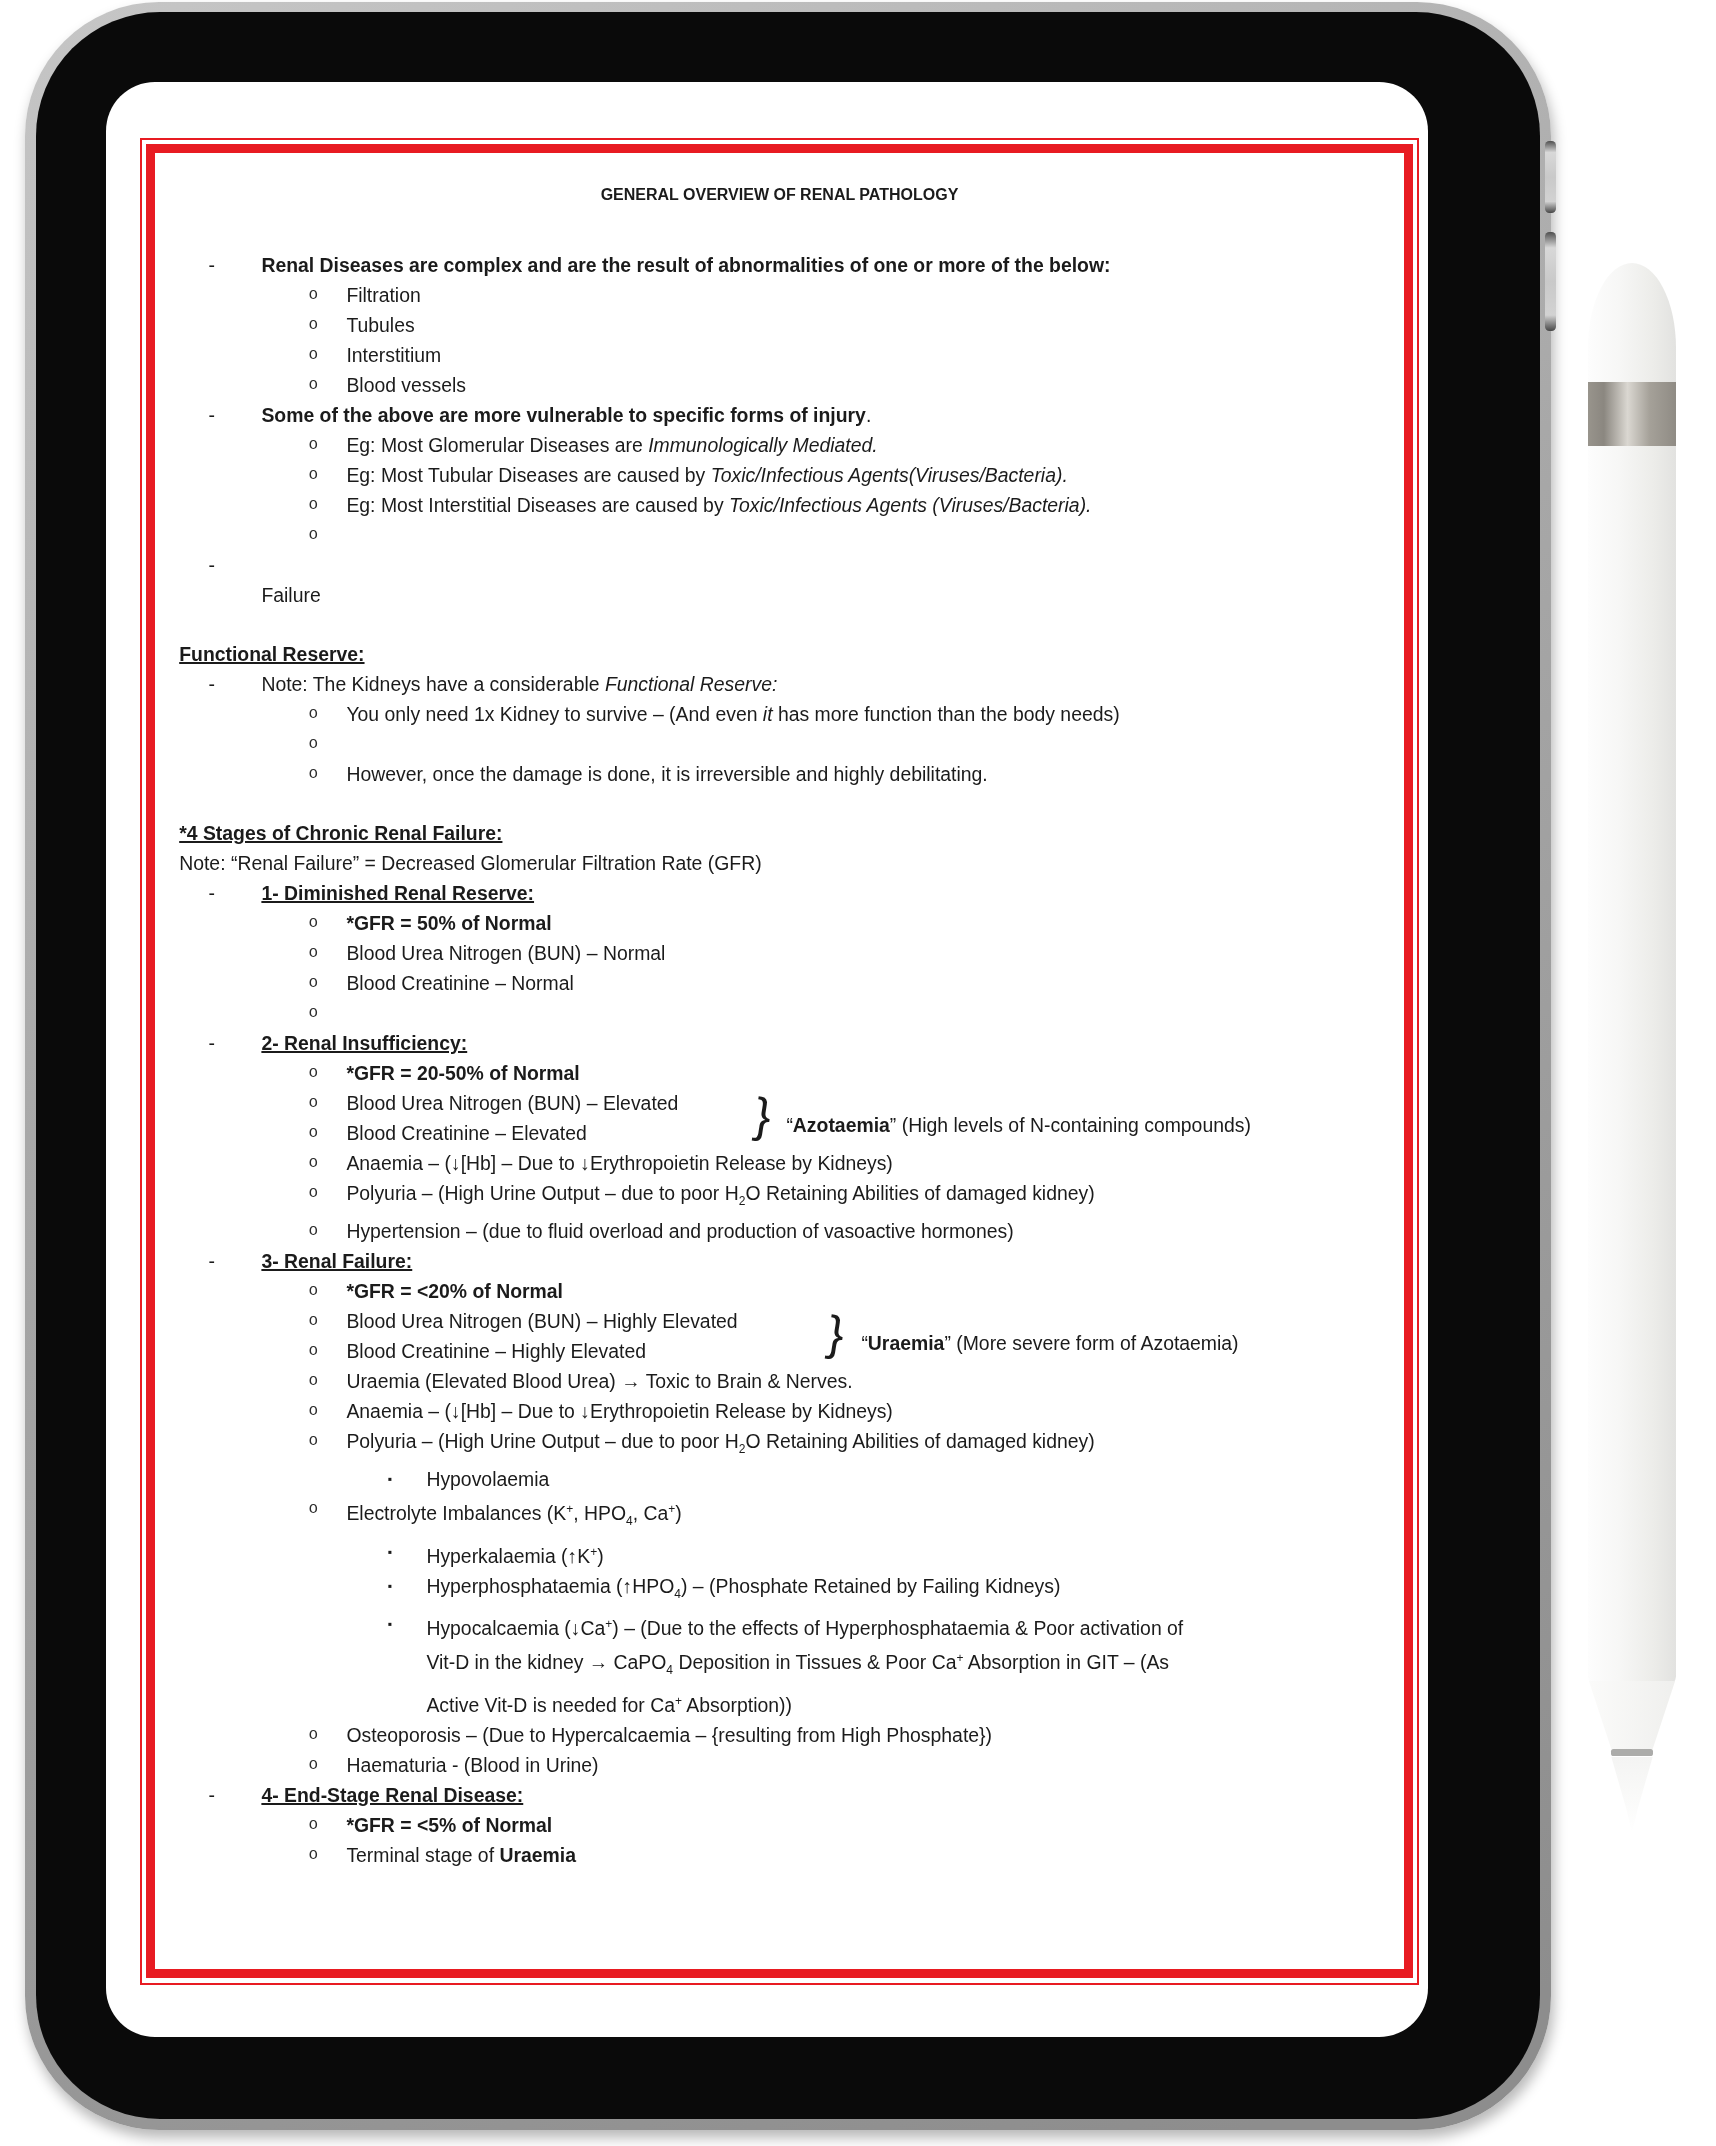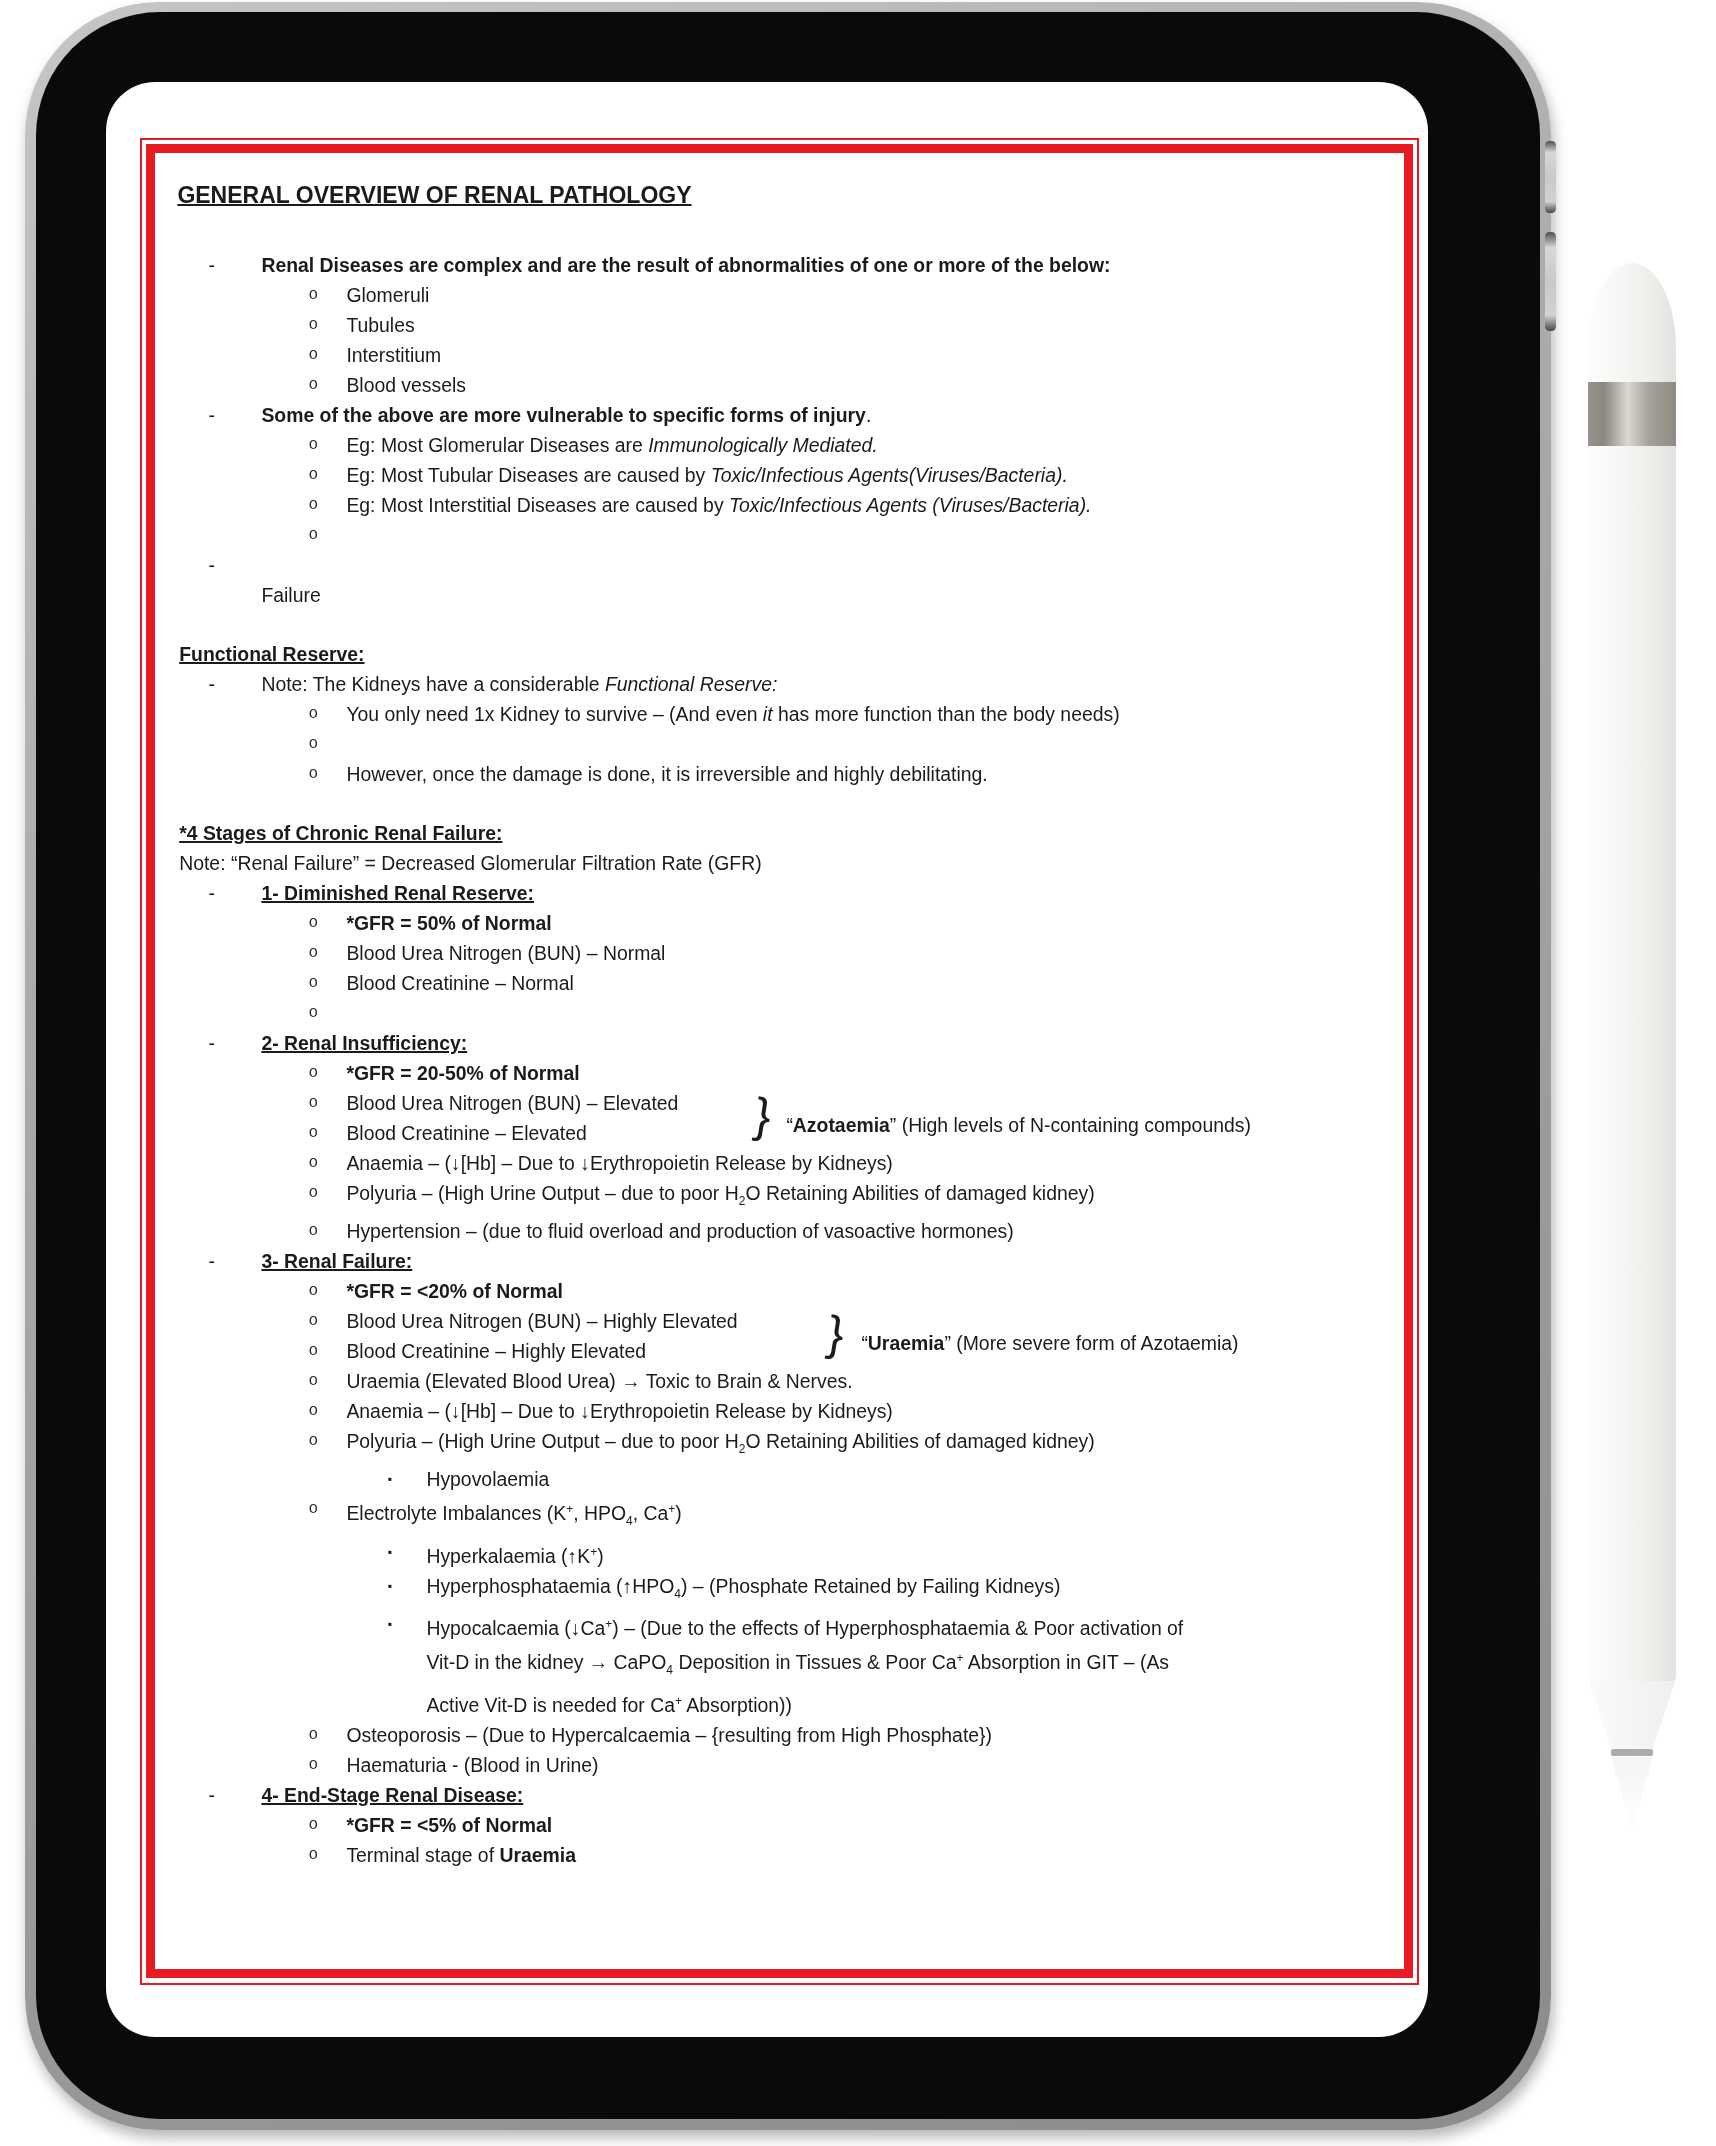--- a/index.html
+++ b/index.html
@@ -48,22 +48,22 @@
   
   .frame{
     position:absolute;left:34px;top:56px;width:1279px;height:1847px;box-sizing:border-box;
     border:2.6px solid #e81b22;padding:4.4px;
   }
   .frame-inner{
     width:100%;height:100%;box-sizing:border-box;border:9.7px solid #e81b22;
     padding:21px 22px 0 22px;position:relative;
   }
   .title{
-    text-align:left;font-size:23px;font-weight:bold;line-height:32px;
-    text-decoration:underline;text-decoration-thickness:1.8px;margin:5.3px 0 39px 0;
+    text-align:center;font-size:16px;font-weight:bold;line-height:32px;
+    text-decoration-thickness:1.8px;margin:5.3px 0 39px 0;
   }
   .line{position:relative;min-height:30px;line-height:30px;font-size:19.4px;}
   .i0{padding-left:1.8px;}
   .i1{padding-left:84px;}
   .i2{padding-left:169px;}
   .i3{padding-left:249px;}
   .blt{position:absolute;top:0;}
   .i1 .blt{left:31px;}
   .i2 .blt{left:131px;}
   .i3 .blt{left:210px;}
@@ -81,21 +81,21 @@
 <body>
 
 <div class="tablet">
   <div class="bezel"></div>
   <div class="screen">
     <div class="frame">
       <div class="frame-inner">
         <div class="title">GENERAL OVERVIEW OF RENAL PATHOLOGY</div>
         <div>
             <div class="line i1"><span class="blt blt-dash">-</span><span class="b">Renal Diseases are complex and are the result of abnormalities of one or more of the below:</span></div>
-            <div class="line i2"><span class="blt blt-o">o</span><span class="">Glomeruli</span></div>
+            <div class="line i2"><span class="blt blt-o">o</span><span class="">Filtration</span></div>
             <div class="line i2"><span class="blt blt-o">o</span><span class="">Tubules</span></div>
             <div class="line i2"><span class="blt blt-o">o</span><span class="">Interstitium</span></div>
             <div class="line i2"><span class="blt blt-o">o</span><span class="">Blood vessels</span></div>
             <div class="line i1"><span class="blt blt-dash">-</span><span class="b">Some of the above are more vulnerable to specific forms of injury</span><span class="">.</span></div>
             <div class="line i2"><span class="blt blt-o">o</span><span class="">Eg: Most Glomerular Diseases are </span><span class="i">Immunologically Mediated.</span></div>
             <div class="line i2"><span class="blt blt-o">o</span><span class="">Eg: Most Tubular Diseases are caused by </span><span class="i">Toxic/Infectious Agents(Viruses/Bacteria).</span></div>
             <div class="line i2"><span class="blt blt-o">o</span><span class="">Eg: Most Interstitial Diseases are caused by </span><span class="i">Toxic/Infectious Agents (Viruses/Bacteria).</span></div>
             <div class="line i2"><span class="blt blt-o">o</span></div>
             <div class="line i1"><span class="blt blt-dash">-</span><br><span class="">Failure</span></div>
             <div style="height: 29px;"></div>

